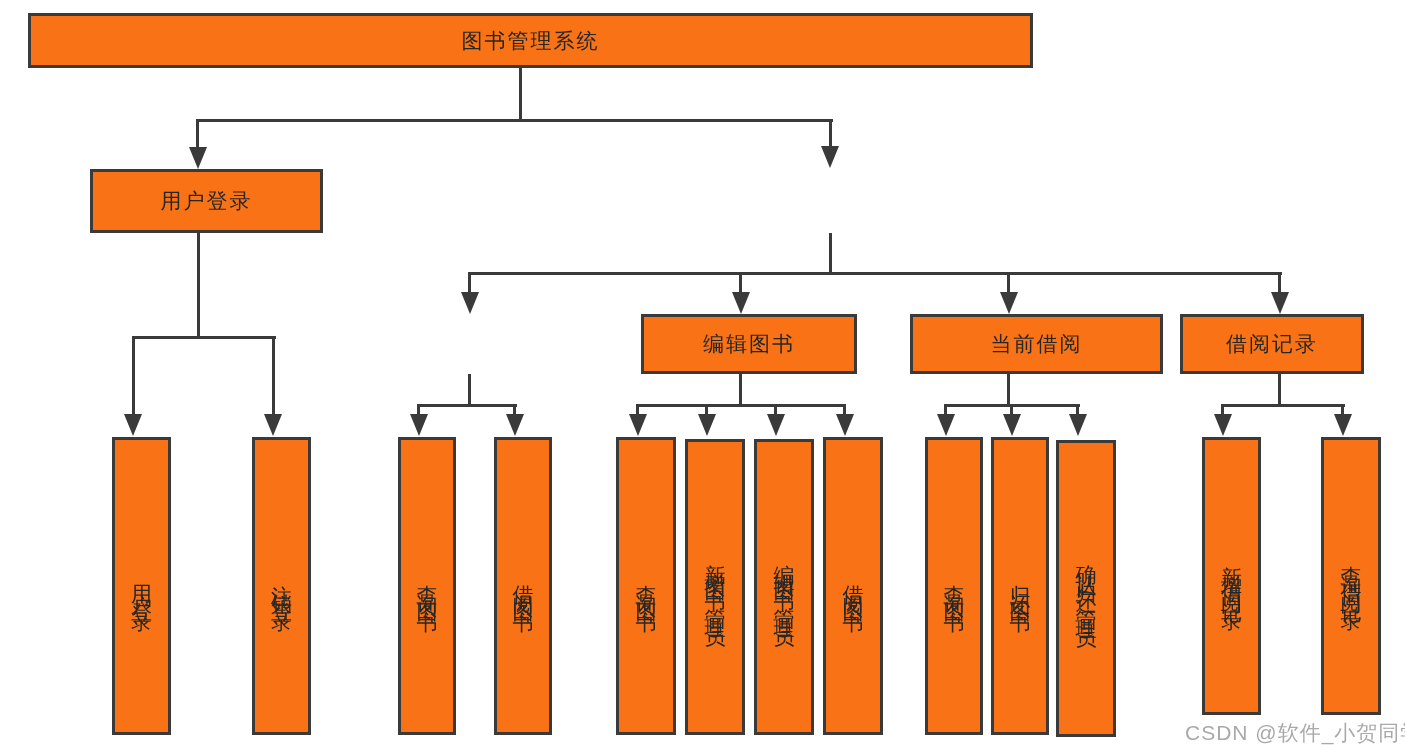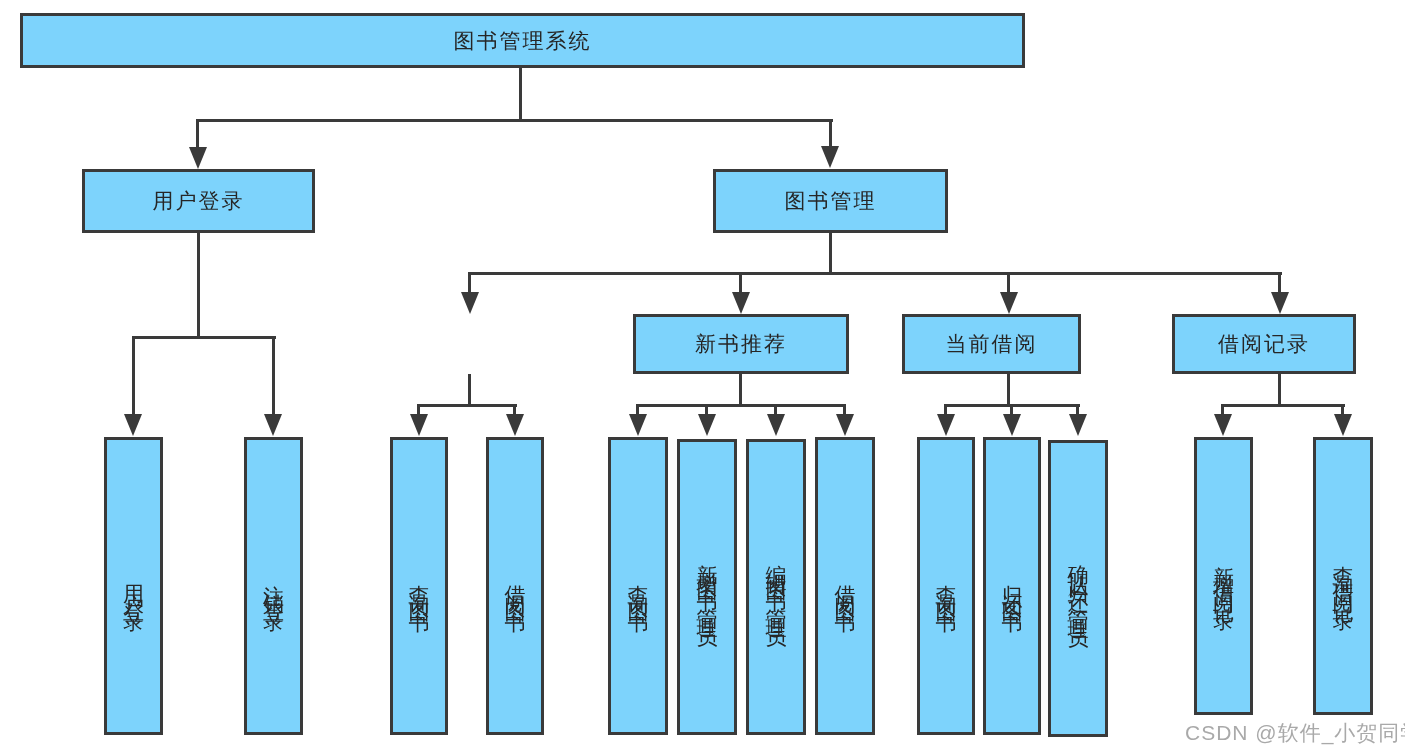--- a/index.html
+++ b/index.html
@@ -5,23 +5,23 @@
   html,body { margin:0; padding:0; background:#fff; }
   .stage {
     position:relative; width:1405px; height:747px;
     background:var(--c-background,#ffffff);
     font-family:"Liberation Sans","DejaVu Sans",sans-serif;
     overflow:hidden;
   }
   .box {
     position:absolute; box-sizing:border-box;
     border:3px solid var(--c-line,#3a3a3a);
-    background:#7dd3fc; color:var(--c-text,#262626);
+    background:#f97316; color:var(--c-text,#262626);
     display:flex; align-items:center; justify-content:center;
-    font-size:21px; letter-spacing:2px; white-space:nowrap;
+    font-size:21px; letter-spacing:2px; white-space:nowrap;margin-left:8px;
   }
   .vbox {
     writing-mode:vertical-lr; text-orientation:mixed;
     letter-spacing:9px; white-space:normal;
   }
   .vline { position:absolute; width:3px; background:var(--c-line,#3a3a3a); }
   .hline { position:absolute; height:3px; background:var(--c-line,#3a3a3a); }
   .arrow {
     position:absolute; width:0; height:0;
     border-left:9px solid transparent; border-right:9px solid transparent;
@@ -41,42 +41,41 @@
   <div class="box" style="left:20px;top:13px;width:1005px;height:55px">图书管理系统</div>
 
   <div class="vline" style="left:519px;top:68px;height:54px"></div>
   <div class="hline" style="left:197px;top:119px;width:636px"></div>
   <div class="vline" style="left:196px;top:119px;height:28px"></div>
   <div class="arrow" style="left:189px;top:147px"></div>
   <div class="vline" style="left:829px;top:119px;height:28px"></div>
   <div class="arrow" style="left:821px;top:146px"></div>
 
   <div class="box" style="left:82px;top:169px;width:233px;height:64px">用户登录</div>
-  <div class="box" style="left:713px;top:169px;width:235px;height:64px">图书管理</div>
 
   <div class="vline" style="left:197px;top:233px;height:106px"></div>
   <div class="hline" style="left:132px;top:336px;width:144px"></div>
   <div class="vline" style="left:132px;top:336px;height:78px"></div>
   <div class="arrow" style="left:124px;top:414px"></div>
   <div class="vline" style="left:272px;top:336px;height:78px"></div>
   <div class="arrow" style="left:264px;top:414px"></div>
 
   <div class="vline" style="left:829px;top:233px;height:42px"></div>
   <div class="hline" style="left:468px;top:272px;width:814px"></div>
   <div class="vline" style="left:468px;top:272px;height:22px"></div>
   <div class="arrow" style="left:461px;top:292px"></div>
   <div class="vline" style="left:739px;top:272px;height:22px"></div>
   <div class="arrow" style="left:732px;top:292px"></div>
   <div class="vline" style="left:1007px;top:272px;height:22px"></div>
   <div class="arrow" style="left:1000px;top:292px"></div>
   <div class="vline" style="left:1278px;top:272px;height:22px"></div>
   <div class="arrow" style="left:1271px;top:292px"></div>
 
-  <div class="box" style="left:633px;top:314px;width:216px;height:60px">新书推荐</div>
-  <div class="box" style="left:902px;top:314px;width:179px;height:60px">当前借阅</div>
+  <div class="box" style="left:633px;top:314px;width:216px;height:60px">编辑图书</div>
+  <div class="box" style="left:902px;top:314px;width:253px;height:60px">当前借阅</div>
   <div class="box" style="left:1172px;top:314px;width:184px;height:60px">借阅记录</div>
 
   <div class="vline" style="left:468px;top:374px;height:33px"></div>
   <div class="hline" style="left:417px;top:404px;width:100px"></div>
   <div class="vline" style="left:417px;top:404px;height:12px"></div>
   <div class="arrow" style="left:410px;top:414px"></div>
   <div class="vline" style="left:513px;top:404px;height:12px"></div>
   <div class="arrow" style="left:506px;top:414px"></div>
 
   <div class="vline" style="left:739px;top:374px;height:33px"></div>

